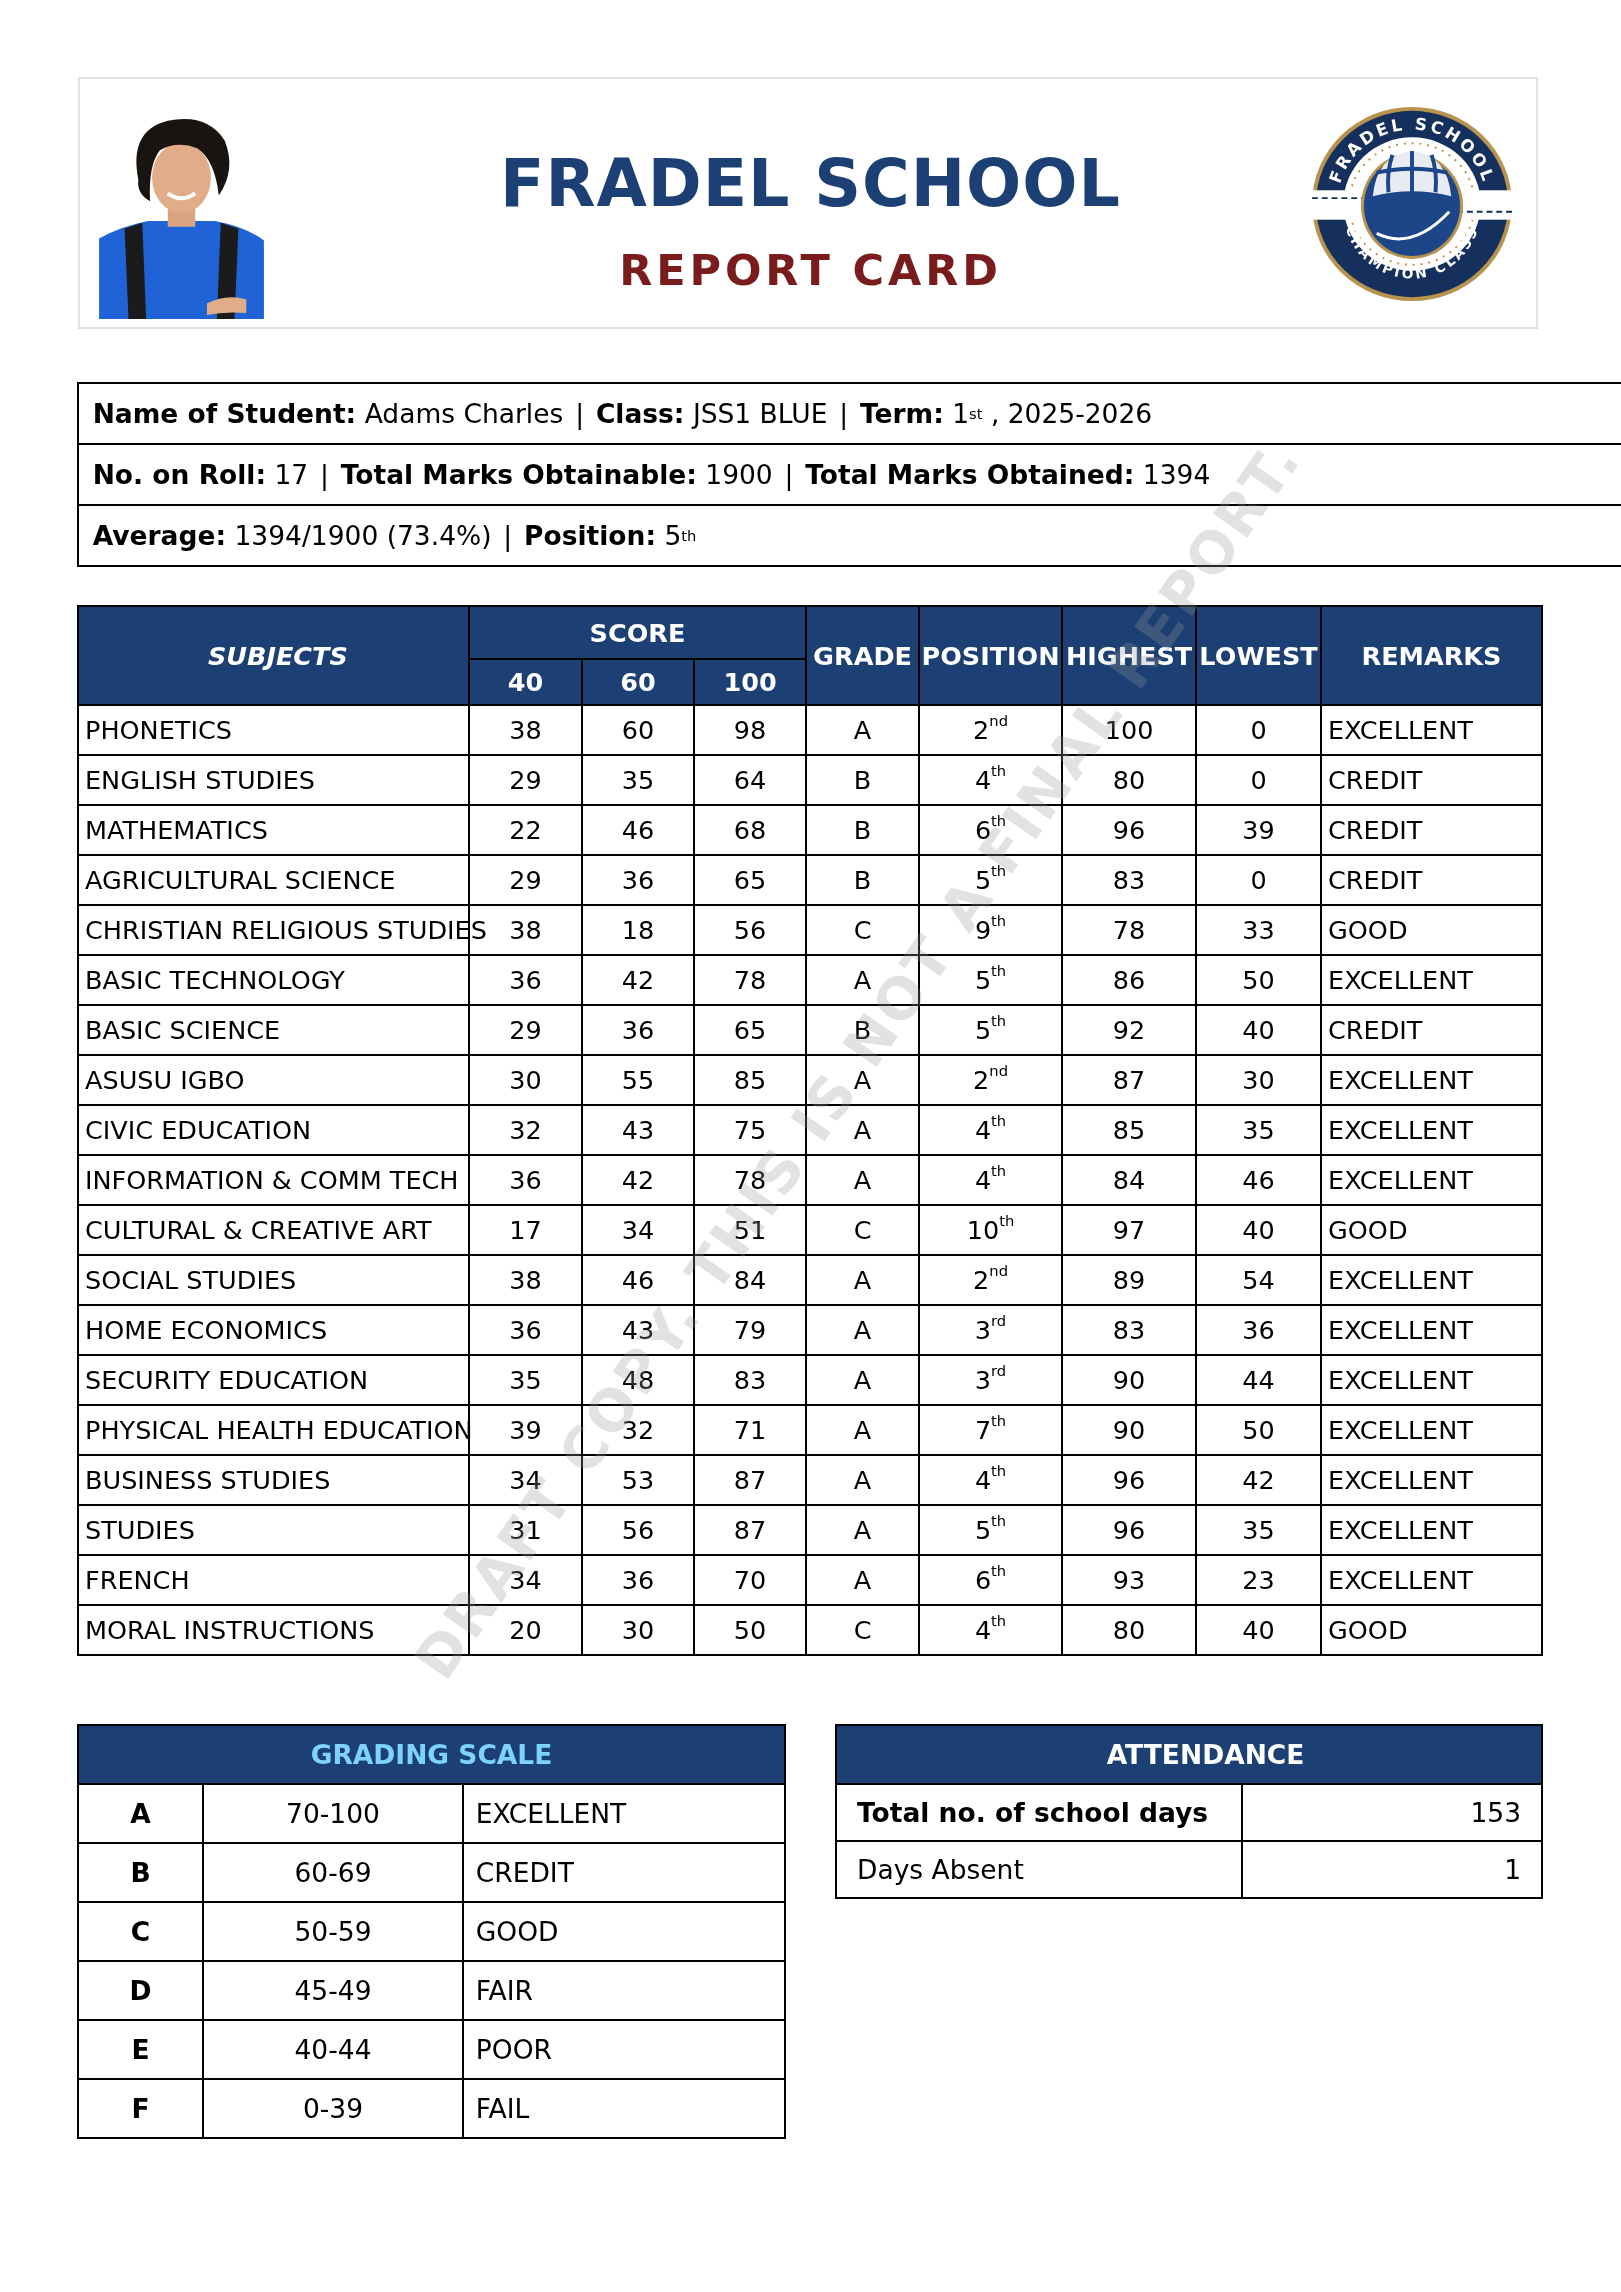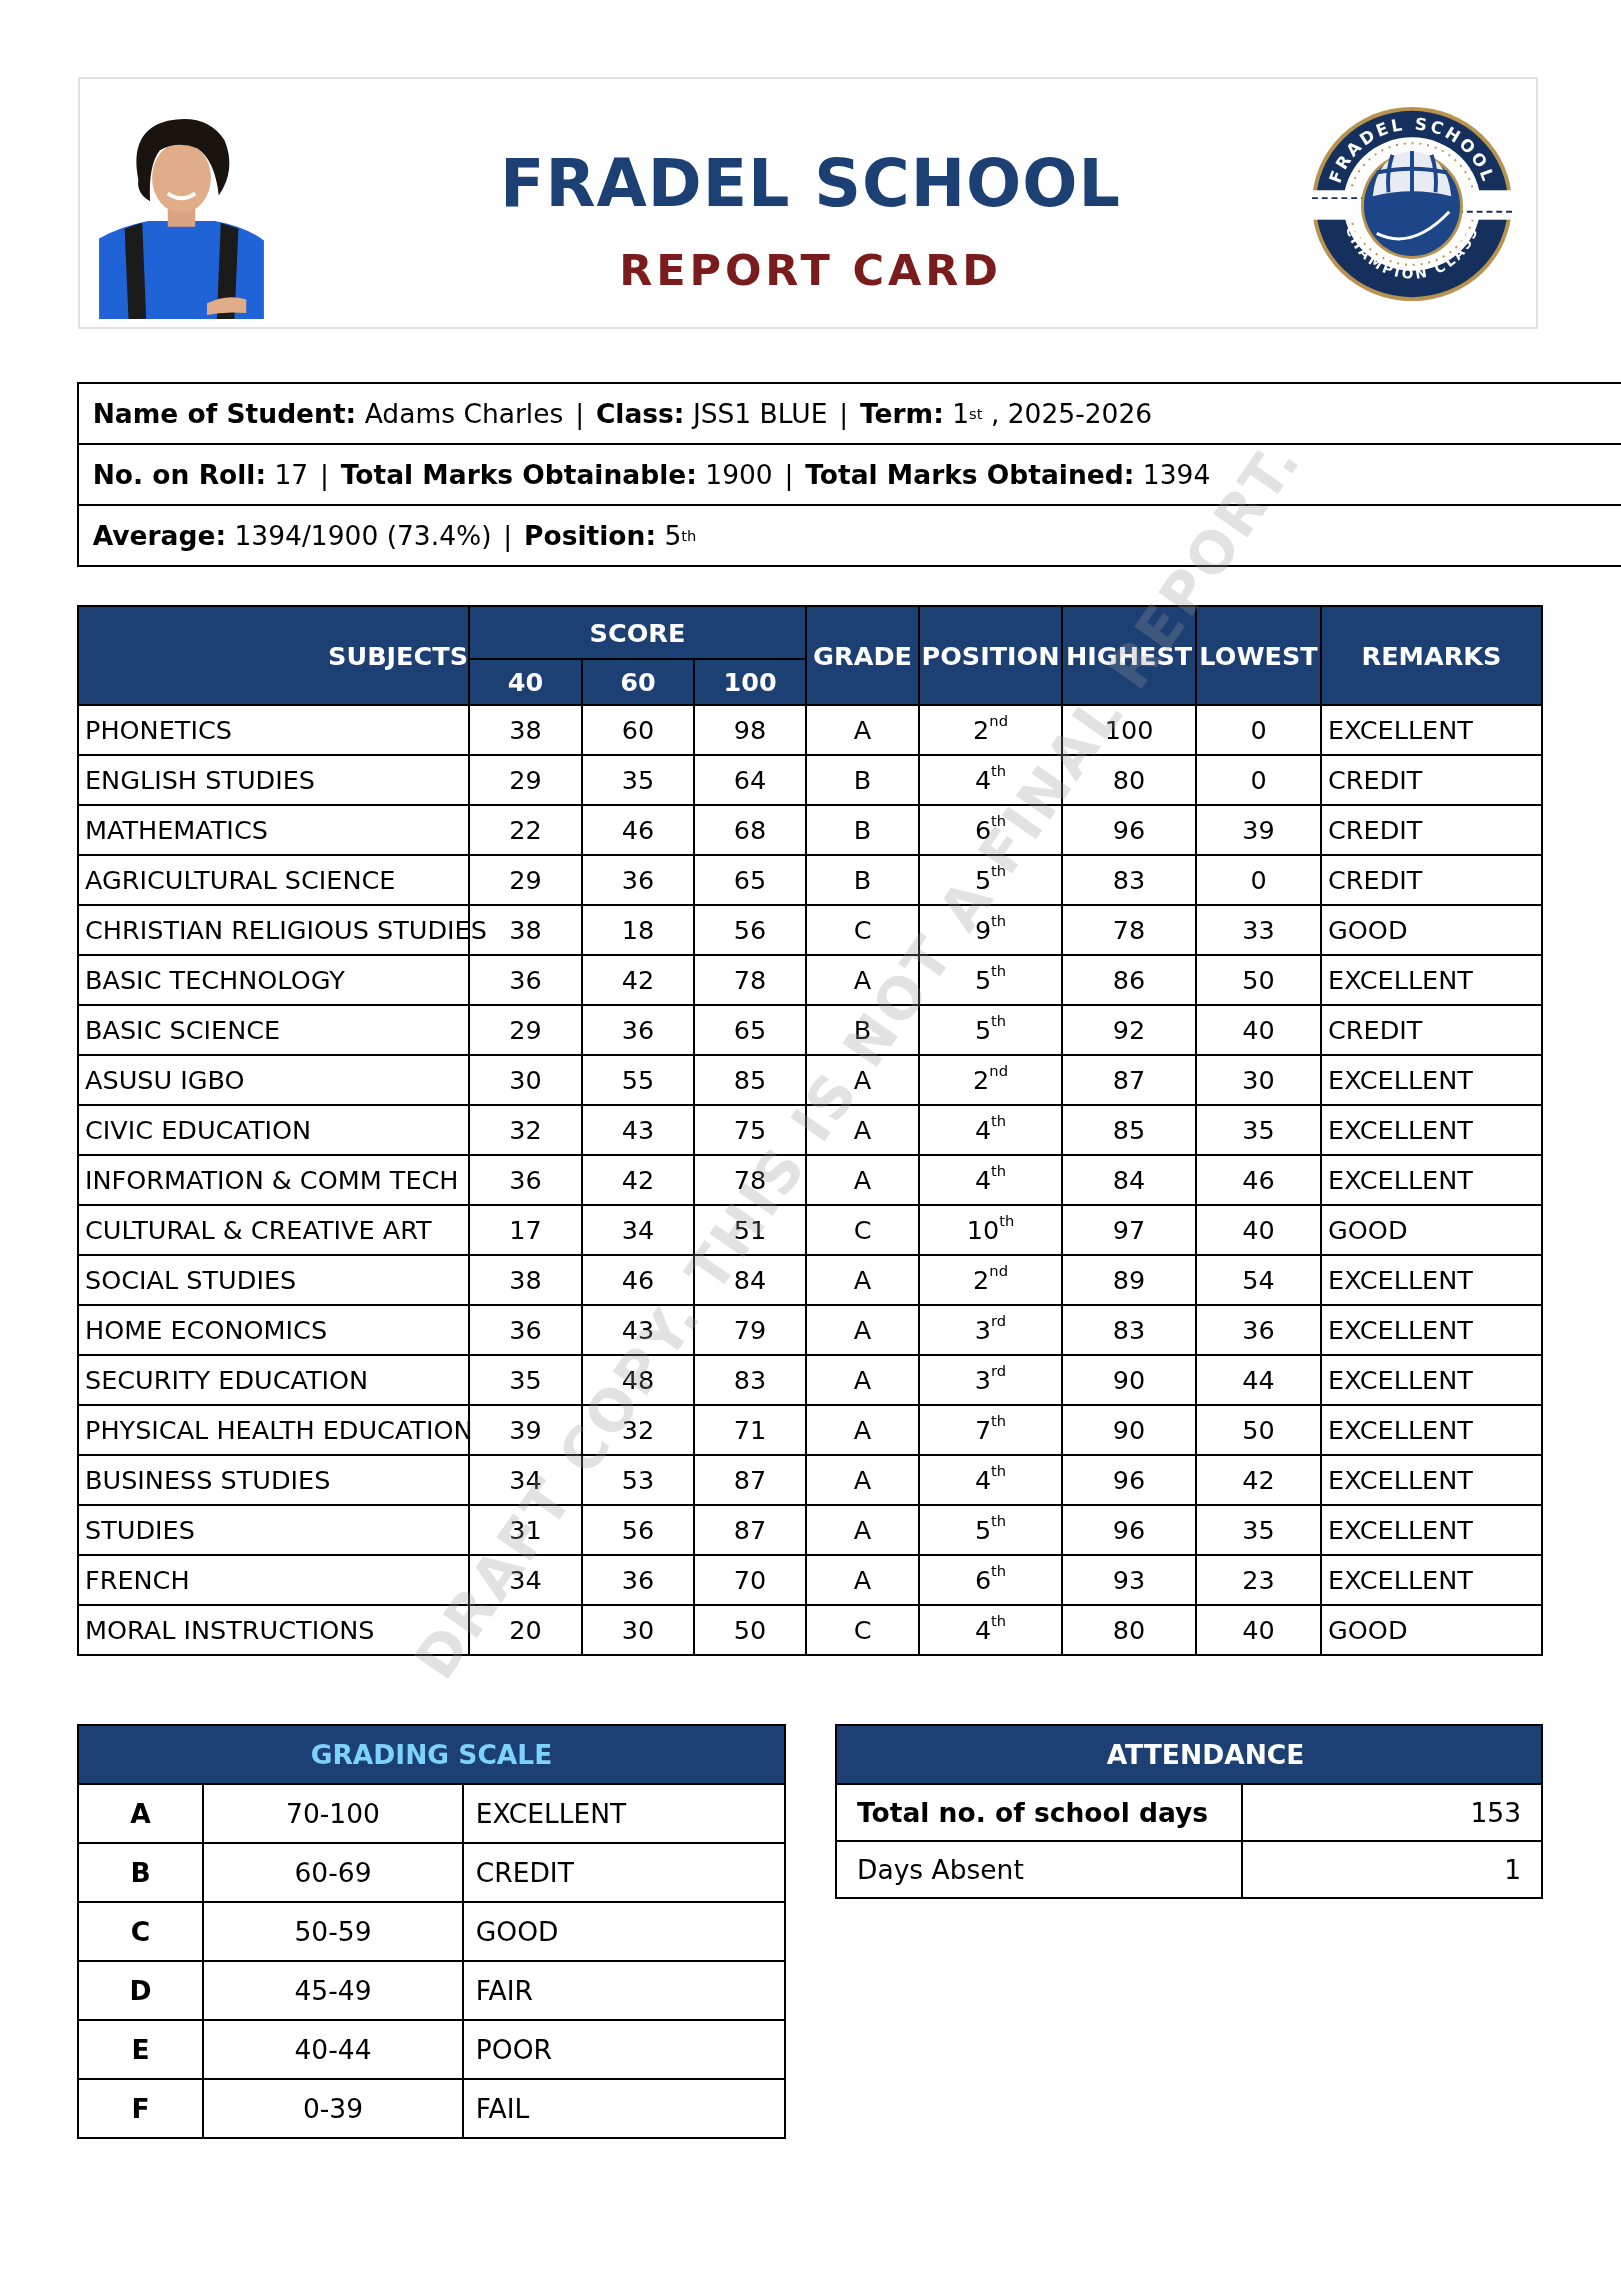--- a/index.html
+++ b/index.html
@@ -28,21 +28,21 @@
 
   
   table { border-collapse: collapse; }
   .main-table { left: 77px; top: 605px; width: 1463px; table-layout: fixed; }
   .main-table th, .main-table td { border: 2.5px solid #000; font-size: 25.5px; padding: 0; }
   .main-table th { background: #1c3f74; color: #fff; font-weight: bold; }
   .main-table thead tr.r1 th { height: 51px; }
   .main-table thead tr.r2 th { height: 44px; }
   .main-table td { height: 48px; text-align: center; }
   .main-table td.subj, .main-table td.rem { text-align: left; padding-left: 6px; white-space: nowrap; }
-  .main-table th.subj-h { text-align: right; padding-left: 8.8px; }
+  .main-table th.subj-h { text-align: center; padding-left: 8.8px; font-style: italic; }
 
   
   .grading { left: 77px; top: 1724px; width: 708px; table-layout: fixed; }
   .grading th, .grading td { border: 2.5px solid #000; font-size: 26.5px; }
   .grading th { background: #1c3f74; color: #7dd3fc; height: 55px; font-weight: bold; }
   .grading td { height: 55px; text-align: center; }
   .grading td.g { font-weight: bold; }
   .grading td.r { text-align: left; padding-left: 11.8px; }
 
   

